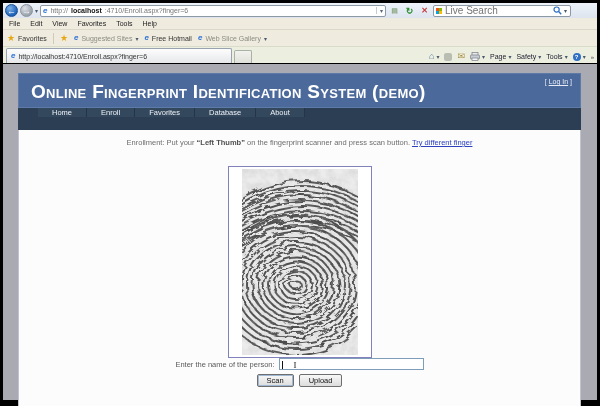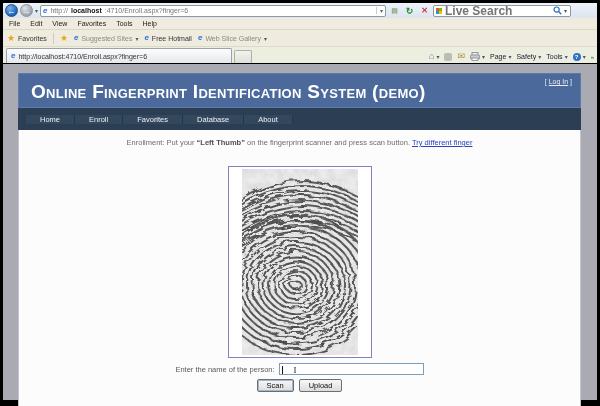--- a/index.html
+++ b/index.html
@@ -19,22 +19,22 @@
   .addr-field .host { color:#111; font-weight:bold; }
   .addr-dd { margin-left:auto; font-size:6px; color:#55677c; border-left:1px solid #c6ccd4; padding-left:3px; }
   .e-icon { color:#2a6fd6; font-weight:bold; font-style:italic; font-size:8px; line-height:8px; }
   .tool-btn { height:13px; min-width:13px; border:1px solid transparent; border-radius:2px; display:flex;
     align-items:center; justify-content:center; font-size:9px; flex:0 0 auto; }
   .refresh { color:#2c8a2c; font-weight:bold; }
   .stop { color:#c43b3b; font-weight:bold; font-size:8px; }
   .compat { font-size:7px; }
   .search-box { width:138px; height:12px; background:#fff; border:1px solid #8e99a6; border-radius:2px;
     display:flex; align-items:center; gap:3px; padding:0 2px; flex:0 0 auto; }
-  .search-box input { border:0; outline:0; width:86px; font-size:12px; color:#888; background:transparent;
-    font-family:"Liberation Sans", sans-serif;font-weight:bold; }
+  .search-box input { border:0; outline:0; width:86px; font-size:10px; color:#888; background:transparent;
+    font-family:"Liberation Sans", sans-serif; }
   .winflag { display:grid; grid-template-columns:3px 3px; grid-template-rows:3px 3px; gap:0px; flex:0 0 auto; }
   .winflag i { display:block; }
   .mag-btn { margin-left:auto; display:flex; align-items:center; gap:2px; padding-right:1px; }
 
   .menu-row { position:absolute; top:18px; left:3px; right:3px; height:11px; background:#efecdf;
     display:flex; align-items:center; gap:10px; padding:0 6px; font-size:7px; color:#222; }
   .fav-row { position:absolute; top:29px; left:3px; right:3px; height:17px; background:#efecdf;
     border-top:1px solid #dcd8c8; display:flex; align-items:center; gap:6px; padding:0 4px; font-size:7px; color:#333; }
   .fav-sep { width:1px; height:11px; background:#cfcaba; }
   .fav-item { display:flex; align-items:center; gap:3px; } 
@@ -59,31 +59,31 @@
 
   
   .viewport { position:absolute; top:64px; left:3px; right:3px; bottom:6px; background:#a9aab2; }
   .content { position:absolute; left:15px; right:16px; top:9px; }
   .site-header { height:35px; background:#4b6a9b; border-top:1px solid #76550; border:1px solid #5d7aa8;
     position:relative; }
   .site-title { position:absolute; left:12px; top:7px; color:#fff; font-size:19px; font-weight:bold;
     font-variant:small-caps; letter-spacing:.3px; }
   .login { position:absolute; right:8px; top:4px; color:#e8edf5; font-size:7px; }
   .login a { color:#e8edf5; text-decoration:underline; }
-  .site-nav { height:22px; background:#2b3e54; display:flex; align-items:center; padding-left:8px; }
+  .site-nav { height:22px; background:#2b3e54; display:flex; align-items:flex-start; padding-left:20px; }
   .nav-item { background:#33475d; border-right:1px solid #24354a; color:#eef2f7; font-size:7.5px;
     display:flex; align-items:center; padding:0 14px; }
   .page-body { background:#fcfcfd; border-left:1px solid #c2c3cc; border-right:1px solid #c2c3cc;
     border-bottom:1px solid #c2c3cc; height:316px; position:relative; }
   .instruction { text-align:center; padding-top:8px; font-size:7.5px; color:#6e6e6e; }
   .instruction b { color:#4f4f4f; }
   .instruction a { color:#2b41bd; text-decoration:underline; }
   .fp-box { width:144px; height:192px; margin:19px auto 0; border:1px solid #8181bb; background:#fff;
     display:flex; align-items:center; justify-content:center; }
-  .name-row { margin-top:5px; text-align:center; font-size:7.5px; color:#5a5a5a; display:flex;
+  .name-row { text-align:center; font-size:7.5px; color:#5a5a5a; display:flex;
     align-items:center; justify-content:center; gap:4px; }
   .name-input { width:145px; height:12px; border:1px solid #7f9db9; background:#fff; position:relative; }
   .caret { position:absolute; left:2px; top:2px; width:1px; height:8px; background:#111; }
   .ibeam { position:absolute; left:14px; top:1px; font-size:9px; color:#222; font-family:"Liberation Serif", serif; }
   .btn-row { margin-top:4px; display:flex; justify-content:center; gap:5px; }
   .wbtn { font-size:7.5px; color:#111; background:linear-gradient(#f8f8f8,#dcdcdc); border:1px solid #6e6e6e;
     border-radius:2px; padding:1px 9px; height:13px; font-family:"Liberation Sans", sans-serif; }
   .wbtn.default { box-shadow:0 0 0 1px #9fb8d4 inset;text-align:center; }
 </style>
 </head>

